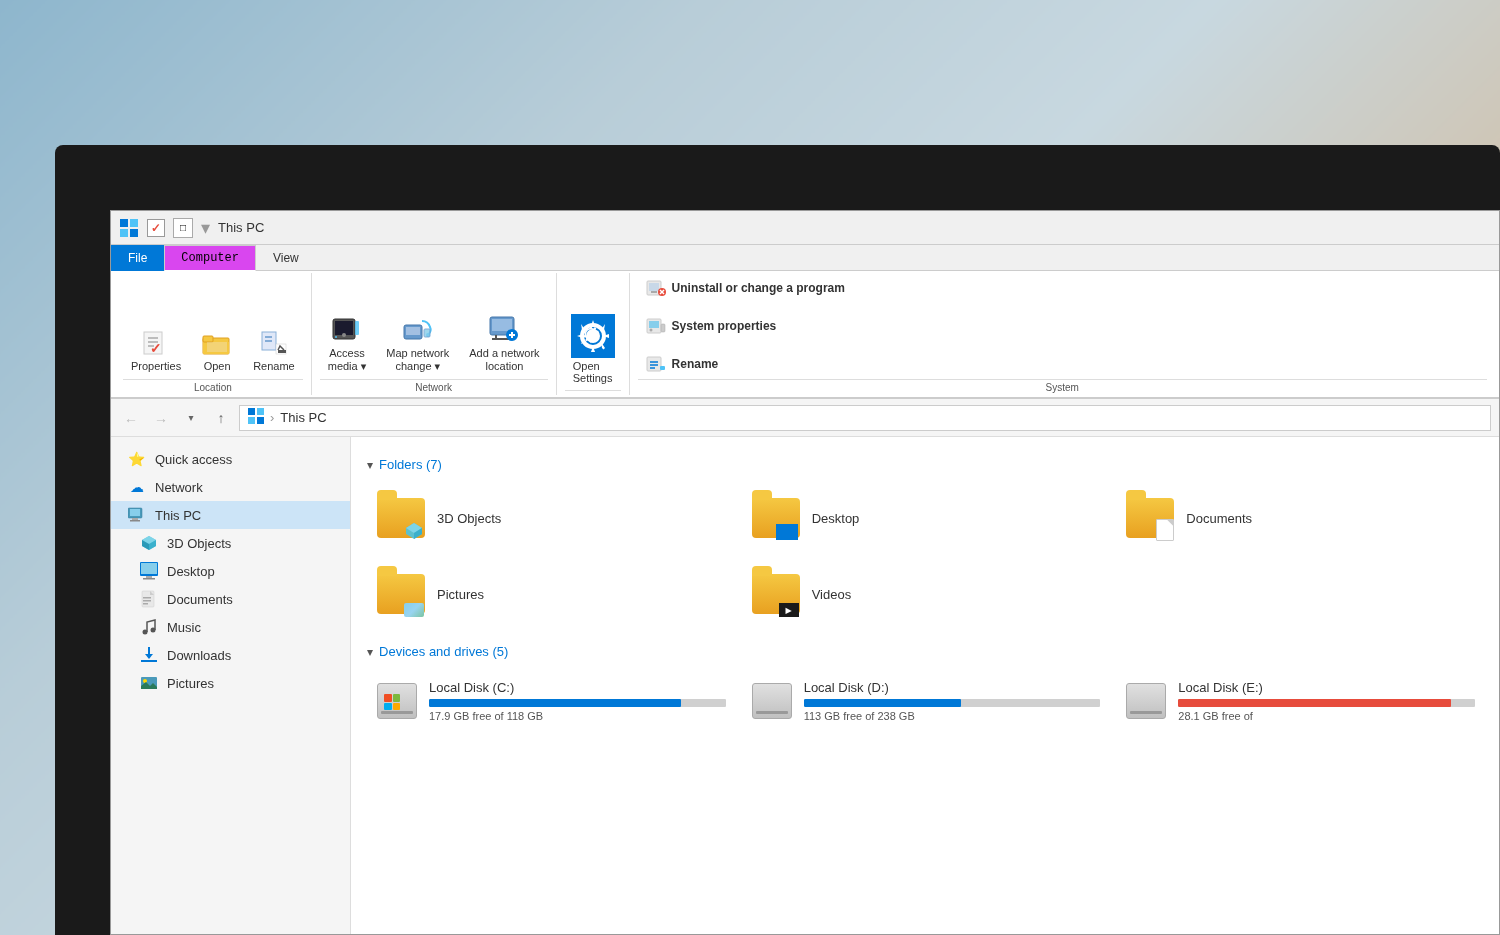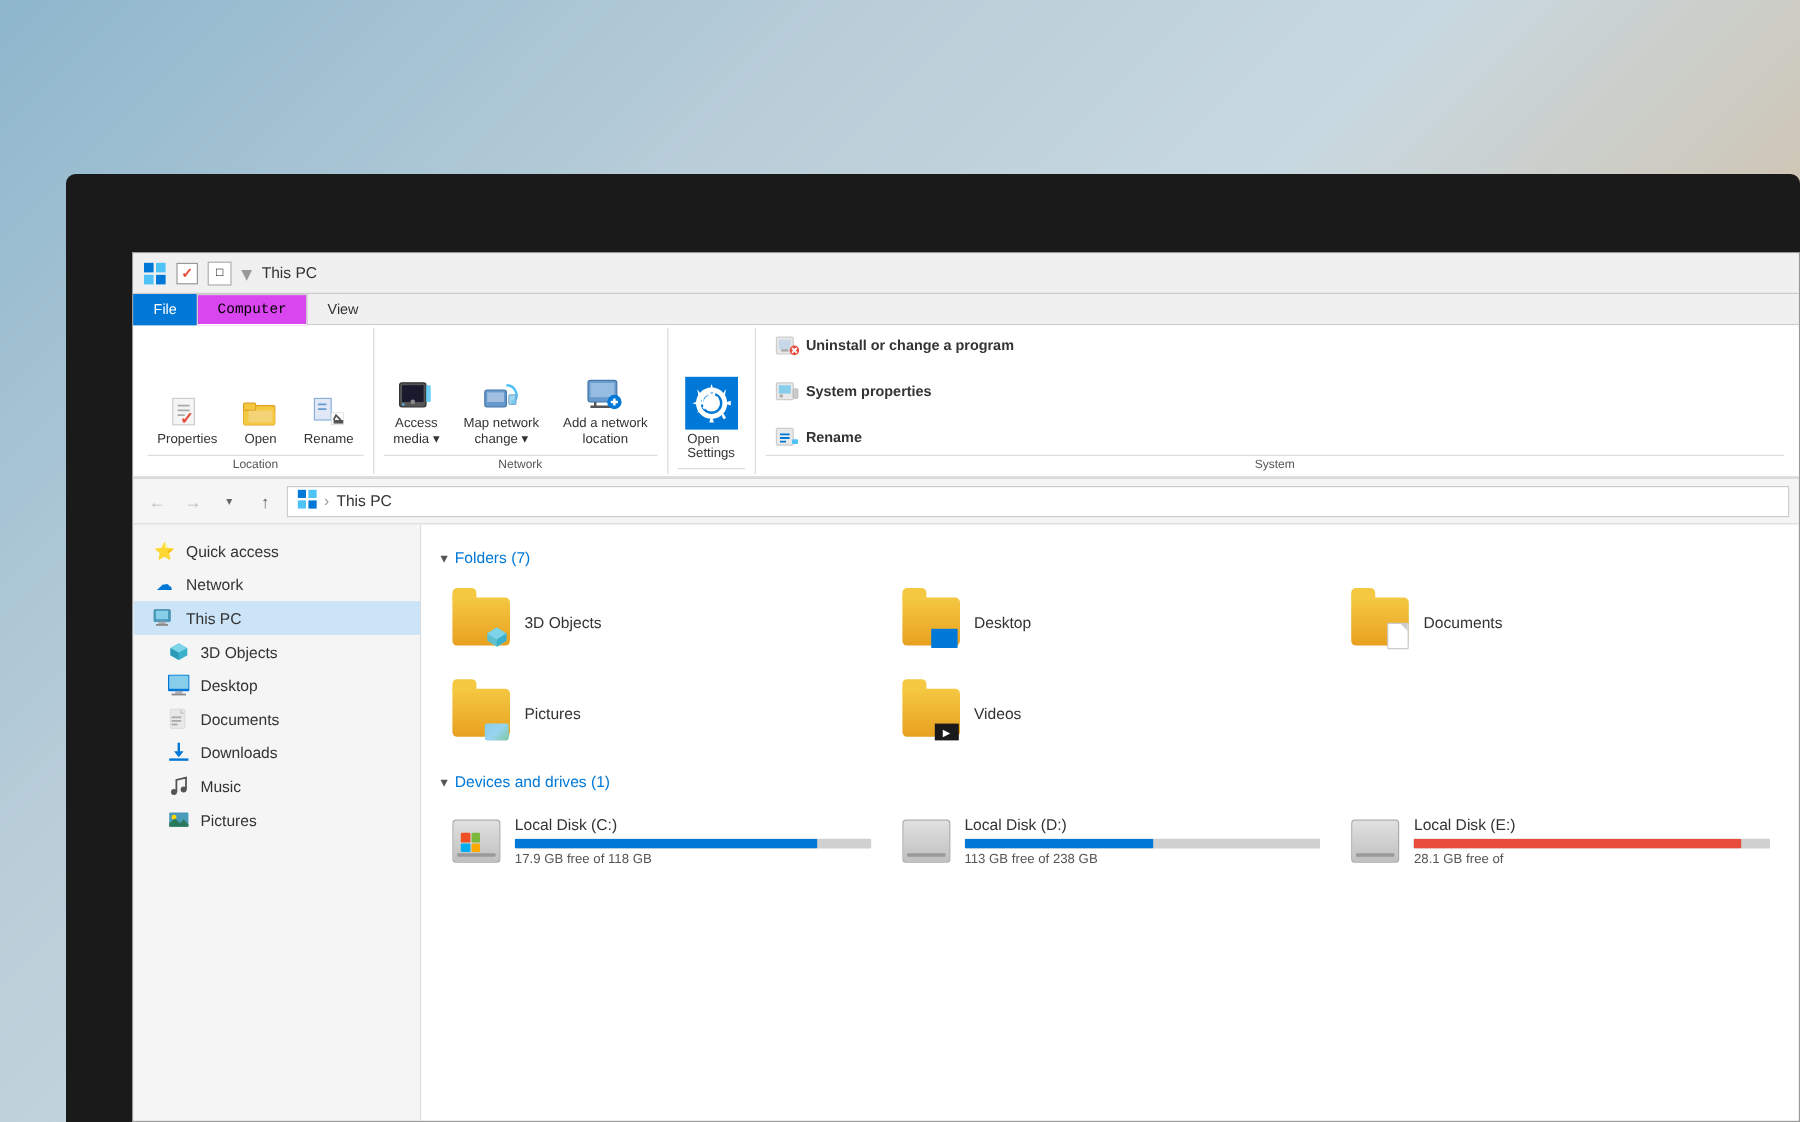--- a/index.html
+++ b/index.html
@@ -770,39 +770,39 @@
             <rect x="3" y="7" width="8" height="1.5" fill="#aaa"></rect>
             <rect x="3" y="10" width="8" height="1.5" fill="#aaa"></rect>
             <rect x="3" y="13" width="5" height="1.5" fill="#aaa"></rect>
             <polygon points="10,1 14,5 10,5" fill="#ccc"></polygon>
           </svg>
         </span>
         <span class="s-label">Documents</span>
       </div>
 
       <div class="sidebar-item" style="padding-left:28px;">
+        <span class="s-icon music-icon">
+          <svg width="18" height="18" viewBox="0 0 18 18">
+            <path d="M7 14 L7 4 L15 2 L15 12" stroke="#555" stroke-width="1.5" fill="none"></path>
+            <circle cx="5" cy="14" r="2.5" fill="#555"></circle>
+            <circle cx="13" cy="12" r="2.5" fill="#555"></circle>
+          </svg>
+        </span>
+        <span class="s-label">Music</span>
+      </div>
+
+      <div class="sidebar-item" style="padding-left:28px;">
         <span class="s-icon dl-icon">
           <svg width="18" height="18" viewBox="0 0 18 18">
             <path d="M9 1 L9 12" stroke="#0078d7" stroke-width="2"></path>
             <path d="M5 8 L9 13 L13 8" fill="#0078d7"></path>
             <rect x="1" y="14" width="16" height="2" fill="#0078d7"></rect>
           </svg>
         </span>
         <span class="s-label">Downloads</span>
-      </div>
-
-      <div class="sidebar-item" style="padding-left:28px;">
-        <span class="s-icon music-icon">
-          <svg width="18" height="18" viewBox="0 0 18 18">
-            <path d="M7 14 L7 4 L15 2 L15 12" stroke="#555" stroke-width="1.5" fill="none"></path>
-            <circle cx="5" cy="14" r="2.5" fill="#555"></circle>
-            <circle cx="13" cy="12" r="2.5" fill="#555"></circle>
-          </svg>
-        </span>
-        <span class="s-label">Music</span>
       </div>
 
       <div class="sidebar-item" style="padding-left:28px;">
         <span class="s-icon pics-icon">
           <svg width="18" height="18" viewBox="0 0 18 18">
             <rect x="1" y="3" width="16" height="12" rx="1" fill="#4a9aba"></rect>
             <circle cx="5" cy="7" r="2" fill="#ffd700"></circle>
             <path d="M1 12 L6 8 L10 12 L13 9 L17 13 L17 15 L1 15 Z" fill="#2a7a5a"></path>
           </svg>
         </span>
@@ -863,21 +863,21 @@
             <div class="folder-basic"></div>
             <div class="folder-vids-inner"></div>
           </div>
           <span class="folder-label">Videos</span>
         </div>
 
       </div>
 
       <div class="section-header">
         <span class="section-toggle">▾</span>
-        <span class="section-title">Devices and drives (1)</span>
+        <span class="section-title">Devices and drives (5)</span>
       </div>
 
       <div class="drives-grid">
 
         <div class="drive-item">
           <div class="drive-icon-wrap">
             <div class="hdd-icon">
               <div class="win-logo">
                 <span></span>
                   <span></span>

